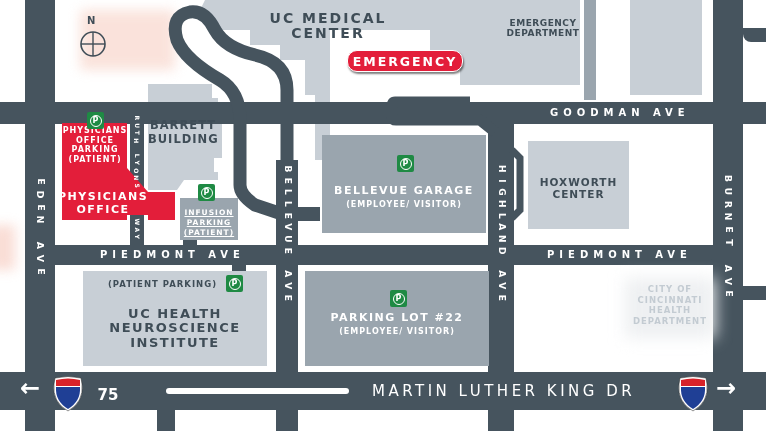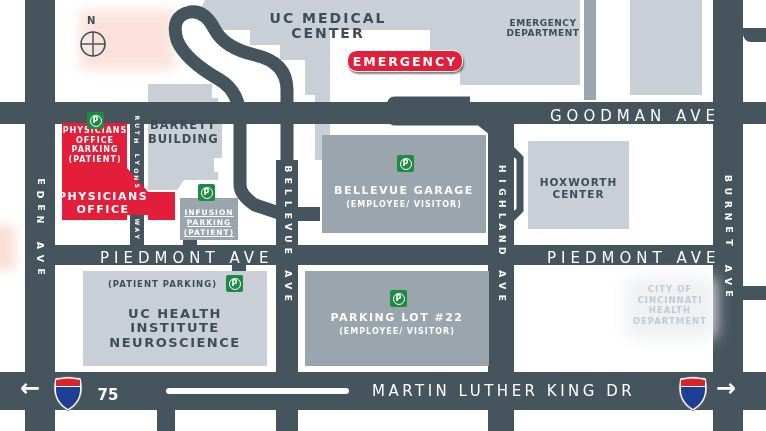--- a/index.html
+++ b/index.html
@@ -3,21 +3,21 @@
 <meta charset="utf-8">
 <style>
   html, body { margin:0; padding:0; }
   body { width:766px; height:431px; overflow:hidden; background:#ffffff; font-family:"DejaVu Sans", sans-serif; }
   #map { position:relative; width:766px; height:431px; background:#ffffff; overflow:hidden; }
   .abs { position:absolute; }
   .road { position:absolute; background:#46545e; }
   .bldg-light { position:absolute; background:#c8cfd6; }
   .bldg-mid { position:absolute; background:#9aa5ae; }
   .lbl { position:absolute; font-weight:bold; text-align:center; line-height:1.1; letter-spacing:1px; }
-  .street-h { position:absolute; color:#ffffff; font-weight:normal; font-size:15px; letter-spacing:5px; white-space:nowrap; }
+  .street-h { position:absolute; color:#ffffff; font-weight:bold; font-size:10px; letter-spacing:5px; white-space:nowrap; }
   .street-v { position:absolute; color:#ffffff; font-weight:bold; font-size:9.5px; display:flex; flex-direction:column; align-items:center; line-height:1.35; }
   .street-v span { display:block; transform:rotate(90deg); }
   .pk { position:absolute; width:17px; height:17px; background:#1f8a44; border-radius:2px; display:flex; align-items:center; justify-content:center; }
   .pk .ring { width:12px; height:12px; border:1.6px solid #fff; border-radius:50%; box-sizing:border-box; display:flex; align-items:center; justify-content:center; color:#fff; font-size:8px; font-weight:bold; font-family:"DejaVu Sans", sans-serif; line-height:1; }
   .shield { position:absolute; width:32px; height:36px; }
 </style>
 </head>
 <body>
 
 <div id="map">
@@ -121,22 +121,22 @@
   </div>
 
   <div class="lbl" style="left:528px;top:177px;width:101px;font-size:10.5px;color:#3f4d57;">
     <div>HOXWORTH</div>
     <div>CENTER</div>
   </div>
 
   <div class="lbl" style="left:105px;top:280px;width:115px;font-size:8.5px;color:#3f4d57;">(PATIENT PARKING)</div>
   <div class="lbl" style="left:83px;top:307px;width:184px;font-size:13px;color:#3f4d57;line-height:1.1;letter-spacing:1.5px;">
     <div>UC HEALTH</div>
+    <div>NEUROSCIENCE</div>
     <div>INSTITUTE</div>
-    <div>NEUROSCIENCE</div>
   </div>
 
   <div class="lbl" style="left:305px;top:312px;width:184px;color:#fff;">
     <div style="font-size:11px;letter-spacing:1.5px;">PARKING LOT #22</div>
     <div style="font-size:8px;margin-top:4px;">(EMPLOYEE/ VISITOR)</div>
   </div>
 
   <div class="lbl" style="left:630px;top:284px;width:80px;font-size:8.5px;color:#c3cbd2;line-height:1.25;">
     <div>CITY OF</div>
     <div>CINCINNATI</div>

